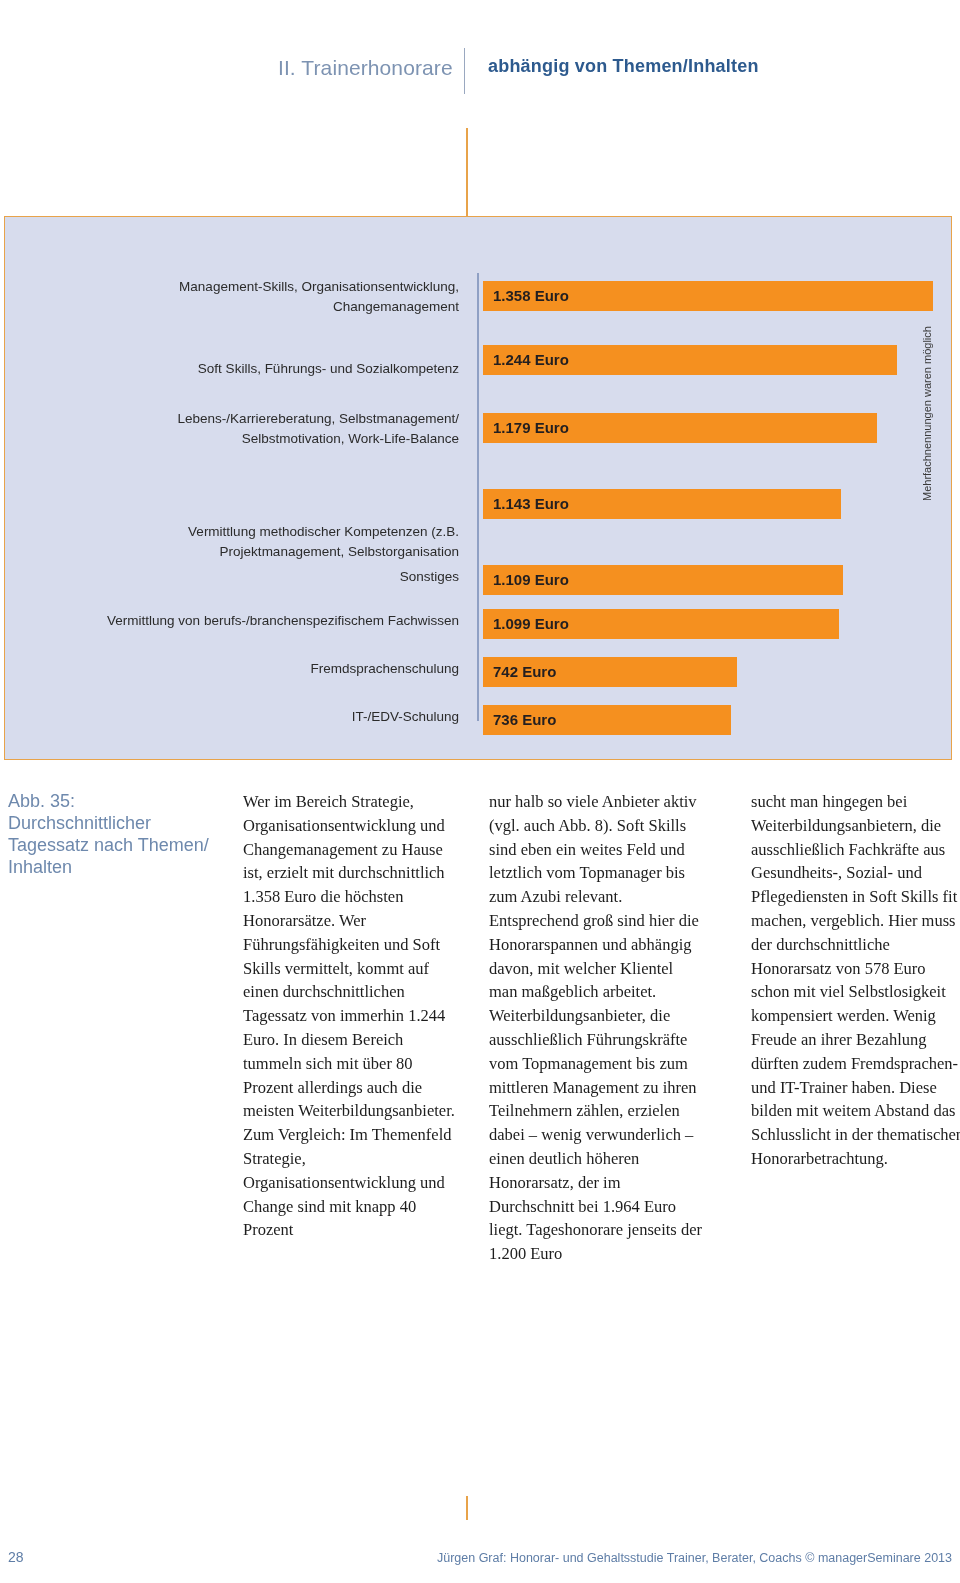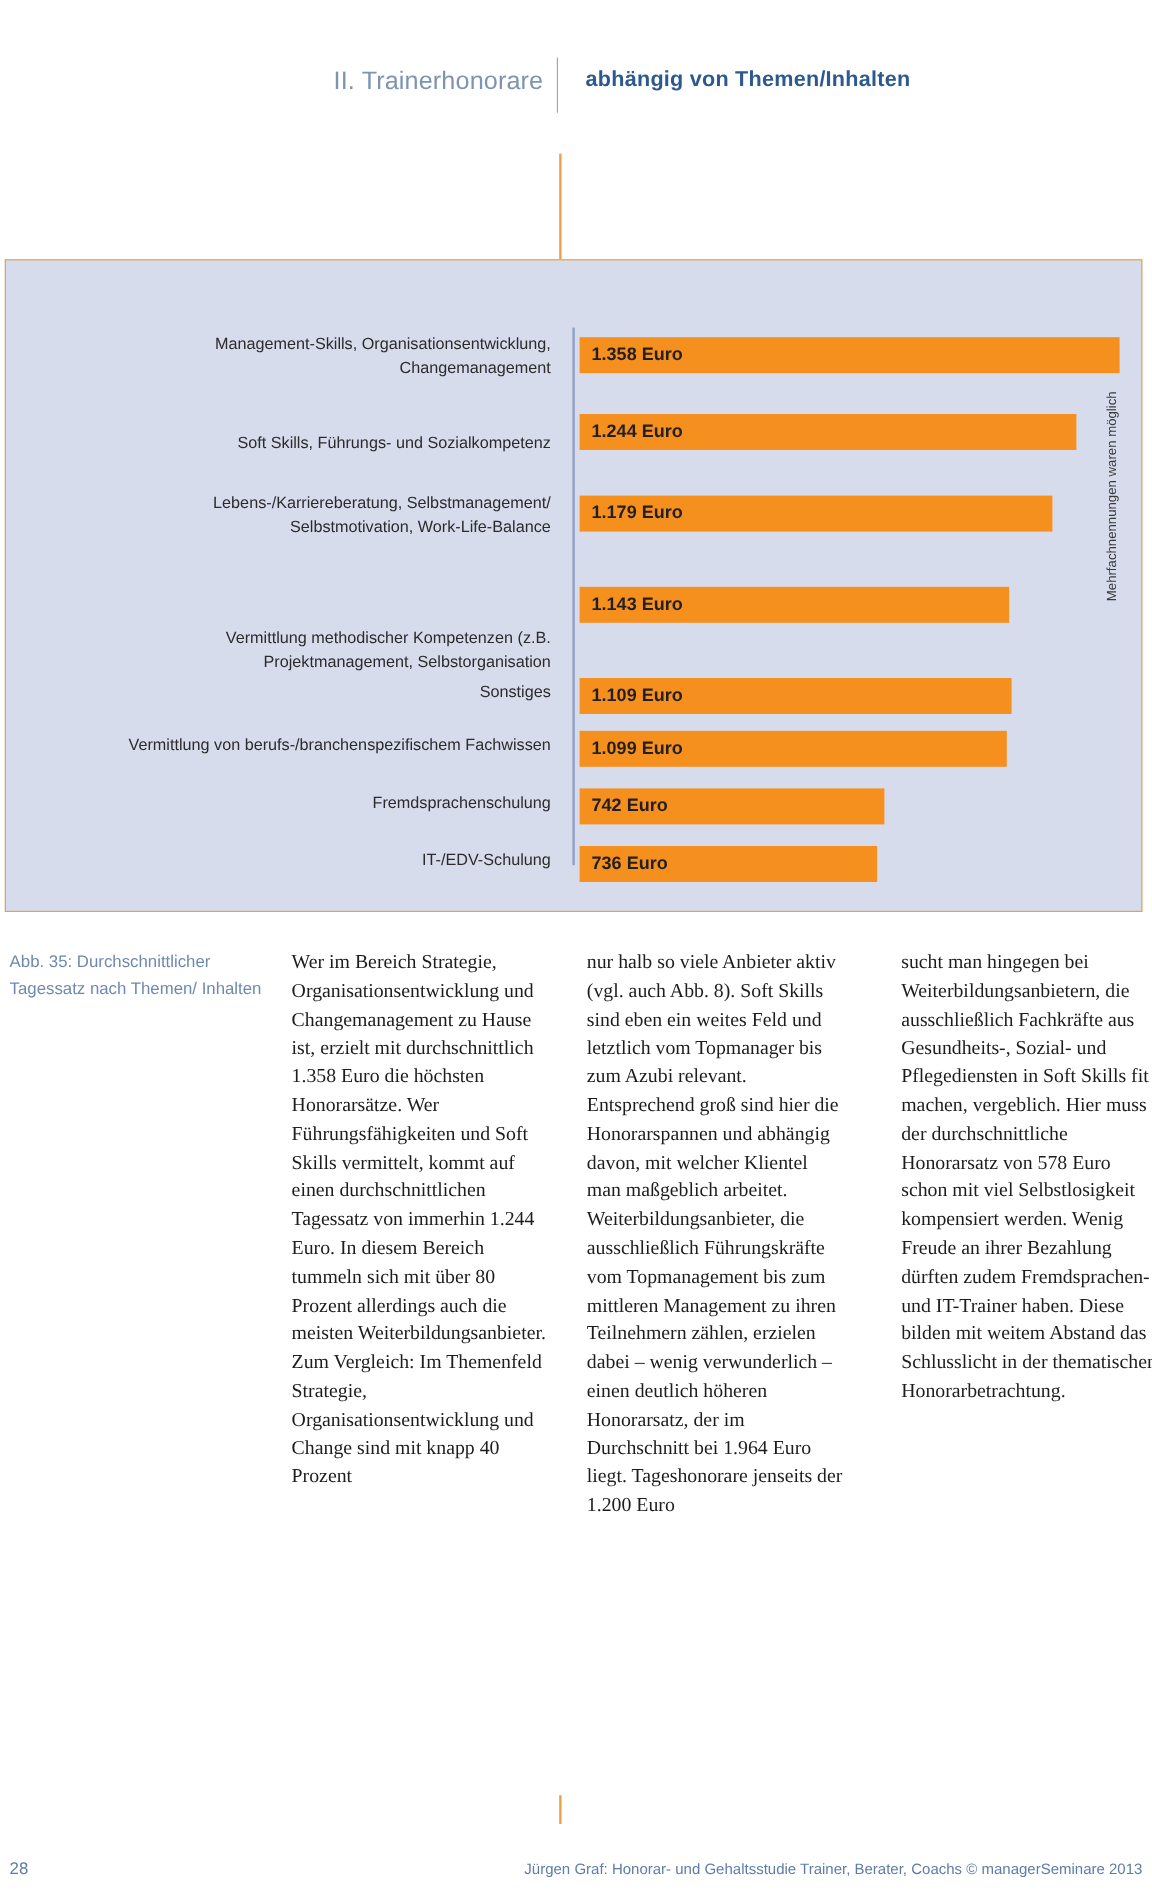--- a/index.html
+++ b/index.html
@@ -133,21 +133,21 @@
     color: #231f20;
     white-space: nowrap;
   }
 
   
   #caption {
     position: absolute;
     left: 8px;
     top: 790px;
     width: 215px;
-    font-size: 14px;
+    font-size: 18px;
     line-height: 22px;
     color: #6e89ad;
   }
   .body-col {
     position: absolute;
     top: 790px;
     width: 215px;
     font-family: "Liberation Serif", serif;
     font-size: 16.5px;
     line-height: 23.8px;

